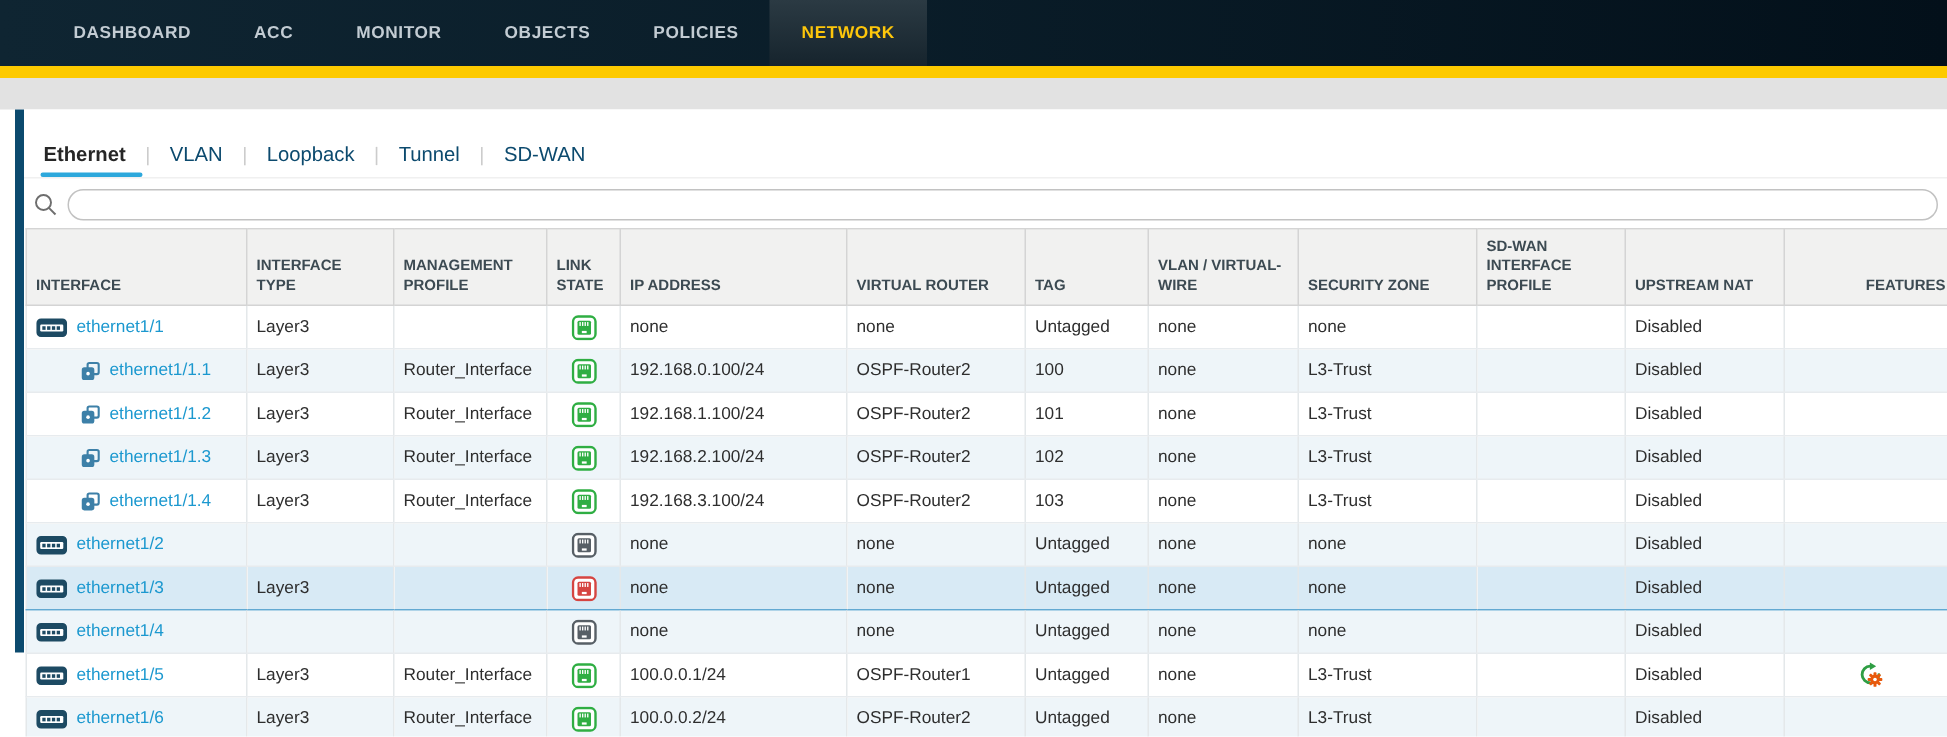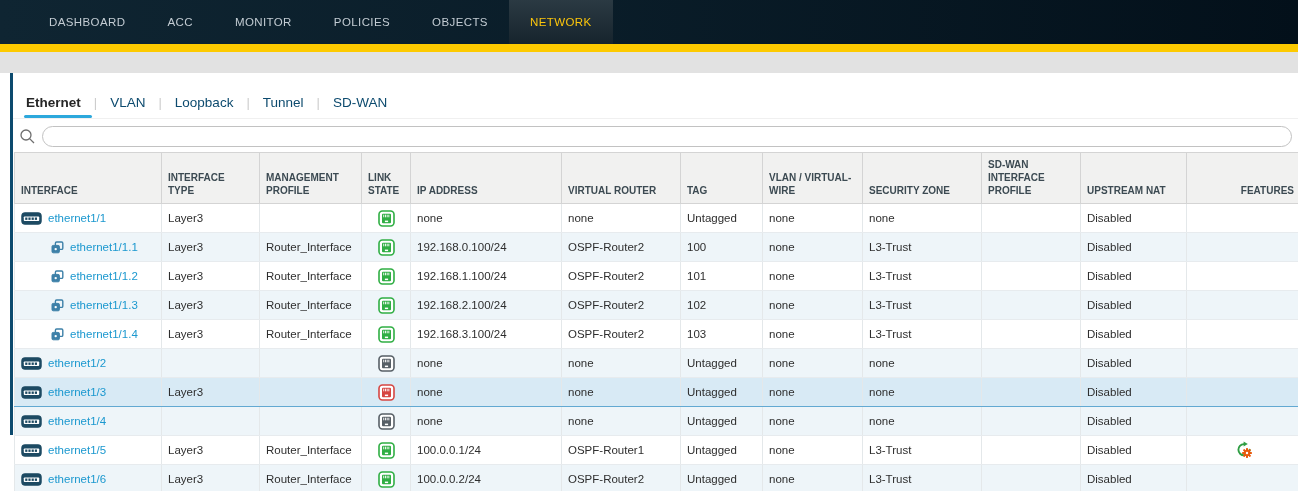--- a/index.html
+++ b/index.html
@@ -8,33 +8,33 @@
 
   
   .navbar {
     height: 44px;
     background: linear-gradient(90deg, #0f2532 0%, #0a1d29 45%, #03101a 100%);
     display: flex; align-items: stretch; padding-left: 28px;
   }
   .nav-item {
     color: #c3ccd3; font-size: 11.5px; letter-spacing: .4px;
     padding: 0 21px; display: flex; align-items: center; cursor: pointer;
-    font-weight: normal;
+    font-weight: bold;
   }
   .nav-item.active {
     background: linear-gradient(180deg, #2b3a43 0%, #16242d 100%);
     color: #fdc60b;
   }
   .accent-bar { height: 8px; background: #fdca00; }
   .gray-band { height: 21px; background: #e2e2e2; }
 
   
   .content {
     margin-left: 10px;
-    border-left: 3px solid #0c4a6e;
+    border-left: 6px solid #0c4a6e;
     background: #fff;
     height: 362px;
     position: relative;
   }
 
   
   .tabs {
     display: flex; align-items: flex-end;
     padding: 16px 0 0 13px; height: 45px;
     font-size: 13.5px;
@@ -98,22 +98,22 @@
   .feat-icon.show { display: inline-flex; }
   .icon { display: inline-flex; }
 </style>
 </head>
 <body>
 
 <div class="navbar">
   <div class="nav-item">DASHBOARD</div>
   <div class="nav-item">ACC</div>
   <div class="nav-item">MONITOR</div>
+  <div class="nav-item">OBJECTS</div>
   <div class="nav-item">POLICIES</div>
-  <div class="nav-item">OBJECTS</div>
   <div class="nav-item active">NETWORK</div>
 </div>
 <div class="accent-bar"></div>
 <div class="gray-band"></div>
 
 <div class="content">
 
   <div class="tabs">
     <div class="tab active">Ethernet</div>
     <div class="tab-sep">|</div>

